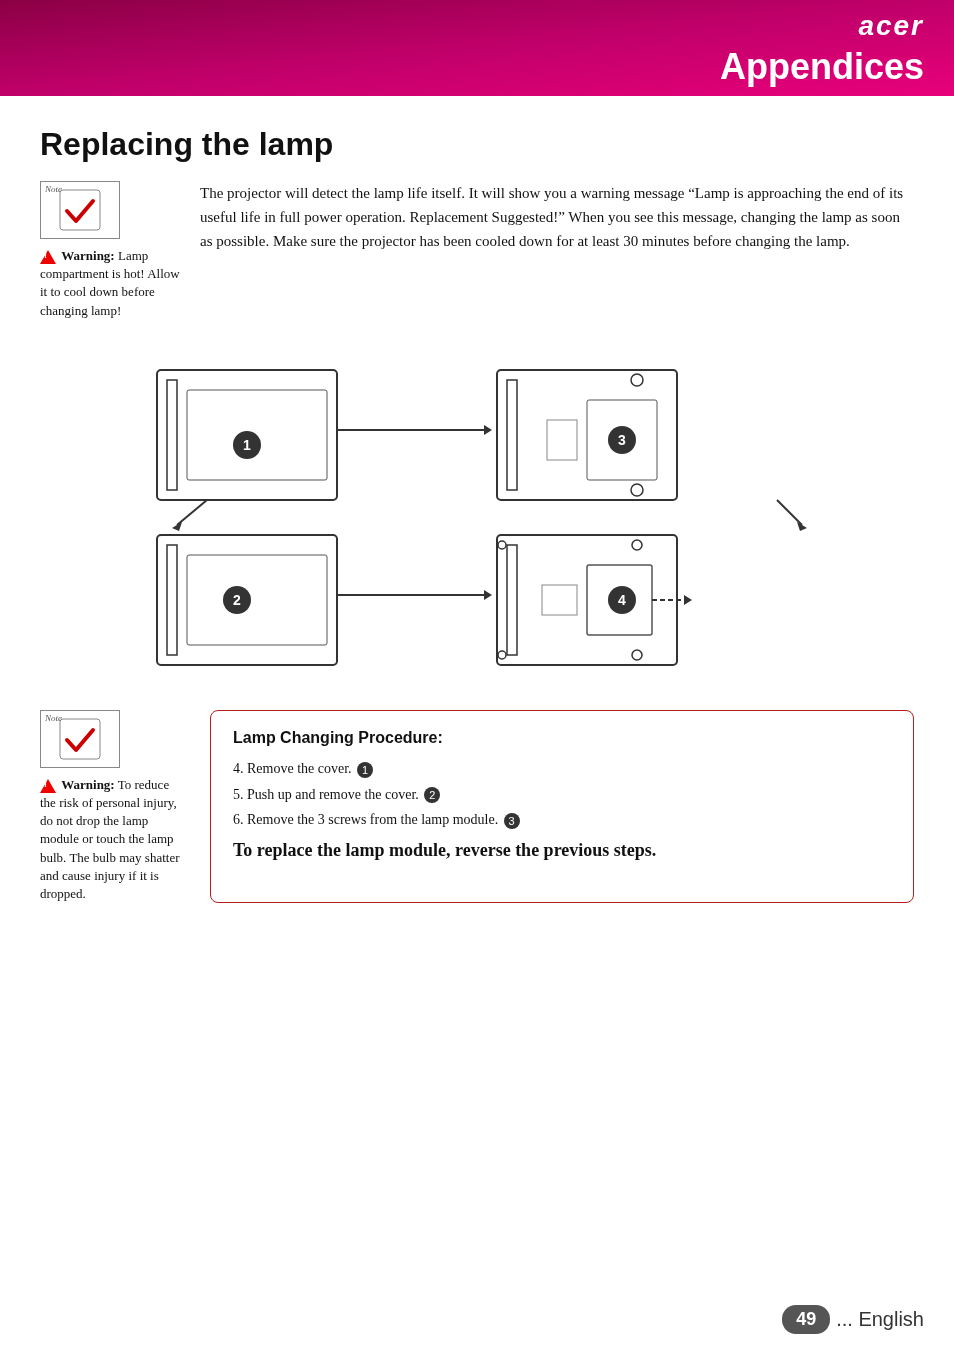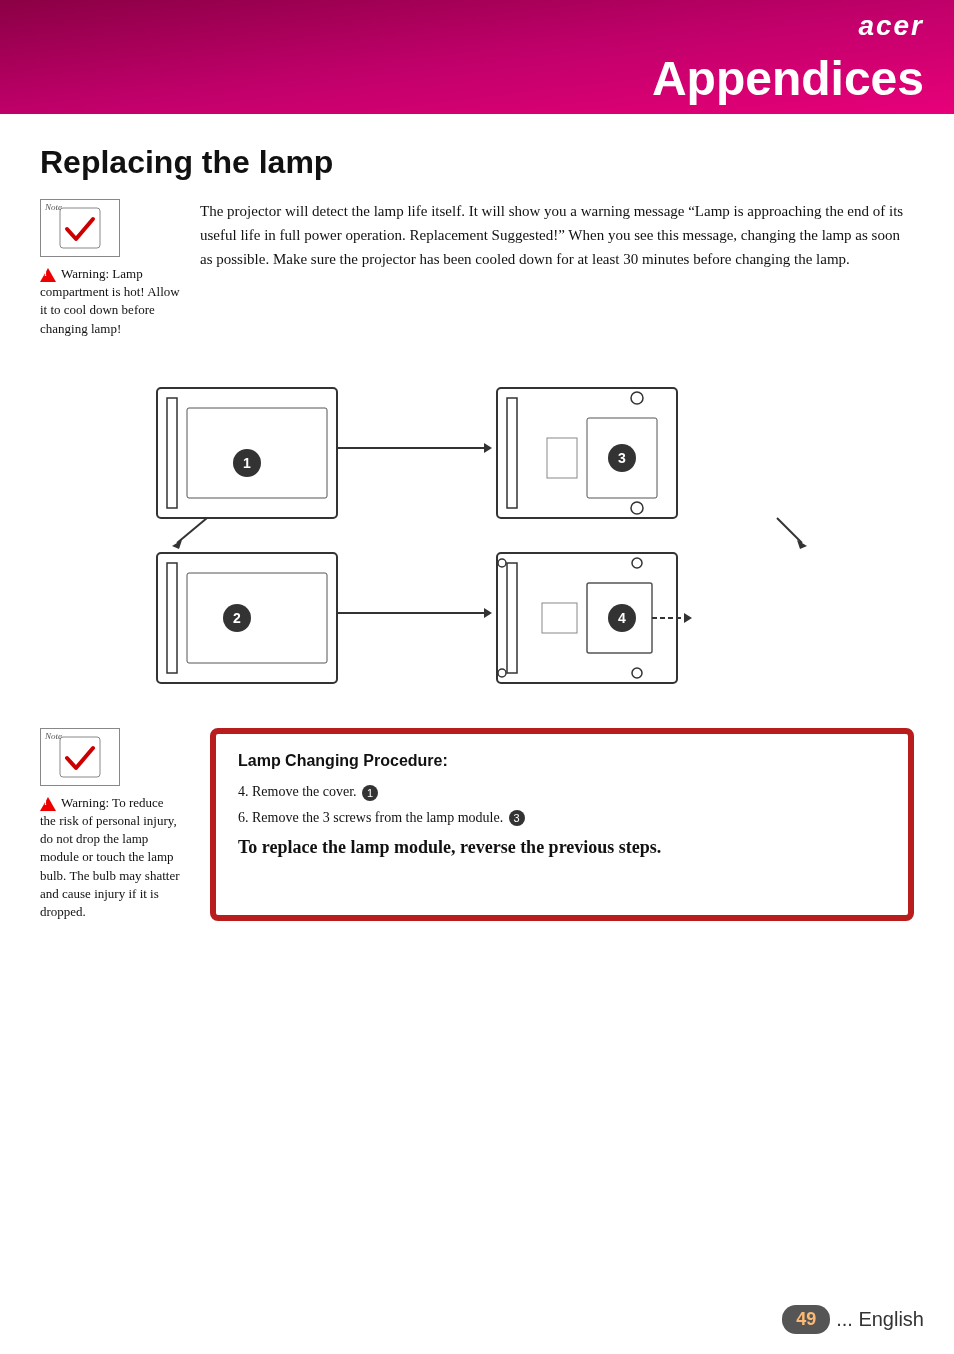--- a/index.html
+++ b/index.html
@@ -8,42 +8,42 @@
       min-height: 1354px;
       background: #fff;
       font-family: 'Times New Roman', Times, serif;
       color: #111;
       position: relative;
     }
 
     
     .header-banner {
       width: 100%;
-      height: 114px;
+      height: 96px;
       background: linear-gradient(to bottom right, #8b0045, #c0006a, #e8007a);
       position: relative;
       display: flex;
       align-items: center;
       justify-content: flex-end;
       padding-right: 30px;
     }
     .acer-logo {
       color: #fff;
       font-size: 28px;
       font-style: italic;
       font-weight: bold;
       letter-spacing: 2px;
       position: absolute;
       top: 10px;
       right: 30px;
       font-family: Arial, sans-serif;
     }
     .page-title {
       color: #fff;
-      font-size: 48px;
+      font-size: 36px;
       font-weight: bold;
       position: absolute;
       bottom: 8px;
       right: 30px;
       font-family: Arial, sans-serif;
     }
 
     
     .content {
       padding: 30px 40px 40px 40px;
@@ -68,21 +68,21 @@
       flex-shrink: 0;
     }
 
     .warning-text {
       font-size: 13px;
       line-height: 1.4;
       margin-top: 6px;
     }
 
     .warning-bold {
-      font-weight: normal;
+      font-weight: bold;
       margin-top: 12px;
     }
 
     .body-text {
       flex: 1;
       font-size: 15px;
       line-height: 1.6;
     }
 
     
@@ -101,21 +101,21 @@
       margin-top: 10px;
     }
 
     .left-note2 {
       width: 140px;
       flex-shrink: 0;
     }
 
     .procedure-box {
       flex: 1;
-      border: 6px solid #b91c1c;
+      border: 1px solid #b91c1c;
       border-radius: 8px;
       padding: 18px 22px;
     }
 
     .procedure-title {
       font-size: 16px;
       font-weight: bold;
       margin-bottom: 10px;
       font-family: Arial, sans-serif;
     }
@@ -161,21 +161,21 @@
       position: absolute;
       bottom: 20px;
       right: 30px;
       display: flex;
       align-items: center;
       gap: 6px;
     }
 
     .page-num-box {
       background: #555;
-      color: #fdba74;
+      color: #ffffff;
       border-radius: 14px;
       padding: 4px 14px;
       font-size: 18px;
       font-weight: bold;
       font-family: Arial, sans-serif;
     }
 
     .footer-lang {
       font-size: 20px;
       color: #333;
@@ -328,20 +328,21 @@
         <span class="tri-warn"></span>
         <span class="warning-bold">Warning:</span>
         <span>To reduce the risk of personal injury, do not drop the lamp module or touch the lamp bulb. The bulb may shatter and cause injury if it is dropped.</span>
       </div>
     </div>
 
     <div class="procedure-box">
       <div class="procedure-title">Lamp Changing Procedure:</div>
       <ol class="procedure-list" style="list-style:none; padding:0;">
         <li><span class="step-num">4.</span>  <span>Remove the cover.</span> <span class="circle-num">1</span></li>
+        <li><span class="step-num">5.</span>  <span>Push up and remove the cover.</span> <span class="circle-num">2</span></li>
         <li><span class="step-num">6.</span>  <span>Remove the 3 screws from the lamp module.</span> <span class="circle-num">3</span></li>
       </ol>
       <div class="reverse-steps">To replace the lamp module, reverse the previous steps.</div>
     </div>
   </div>
 
 </div>
 
 <div class="footer">
   <div class="page-num-box">49</div>

